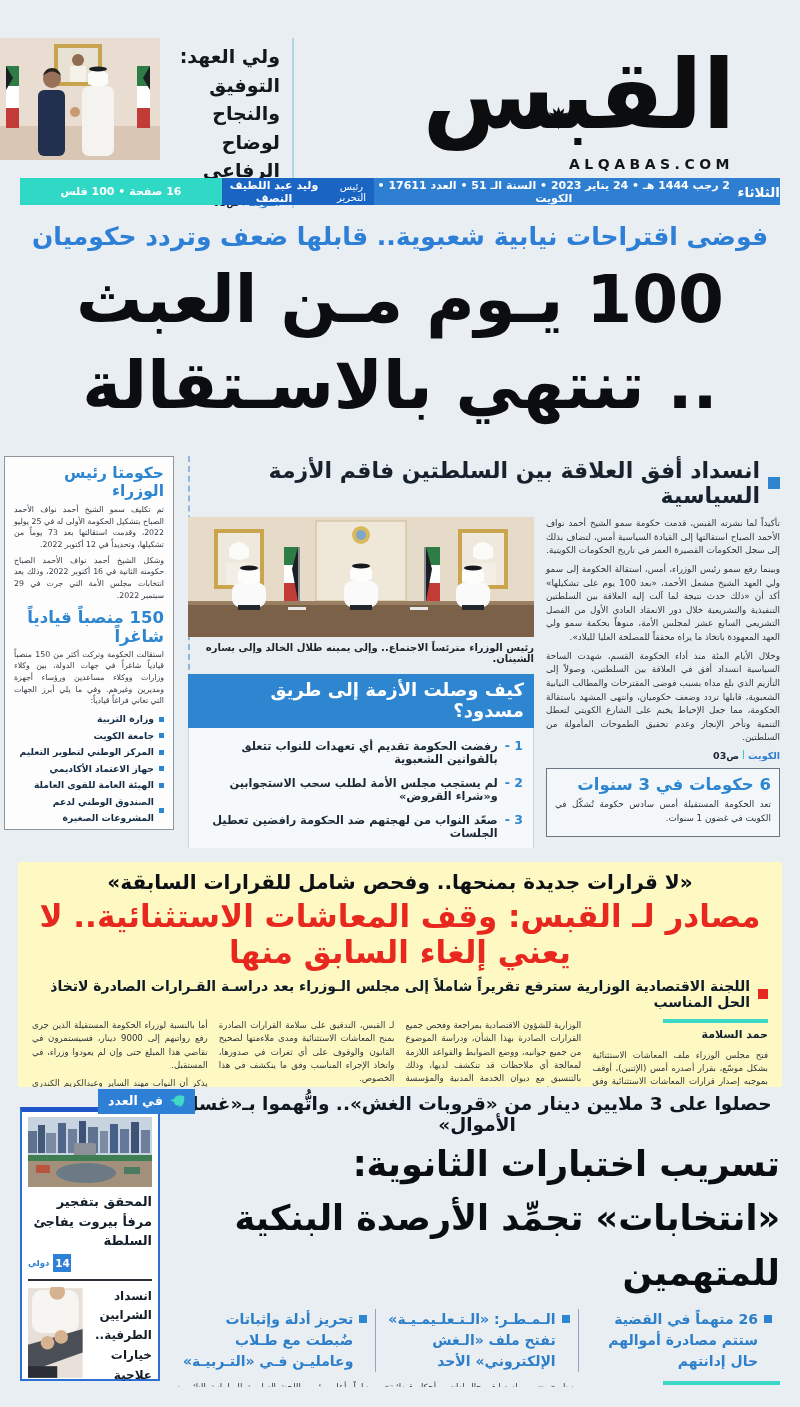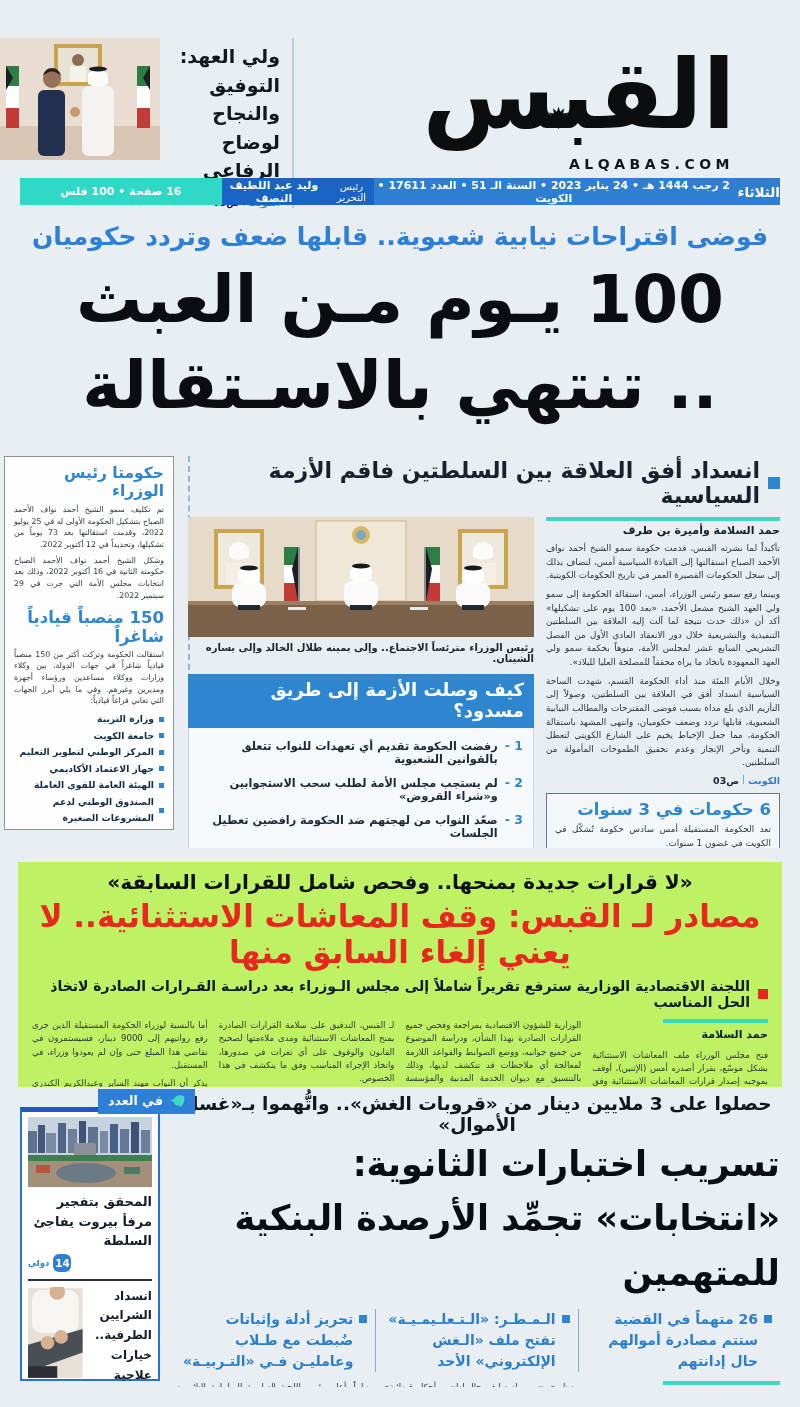--- a/index.html
+++ b/index.html
@@ -69,21 +69,21 @@
   .govs-title { font-size:16.5px; font-weight:bold; color:#2e86d1; margin-bottom:4px; }
   .pm-aside { width:170px; flex:none; margin-right:14px; background:#fdfdfd; border:1px solid #8f959c;
               padding:7px 9px; height:374px; overflow:hidden; }
   .pm-title { font-size:15.5px; font-weight:bold; color:#2e86d1; margin-bottom:4px; }
   .pm-title2 { font-size:16.5px; font-weight:bold; color:#2e86d1; margin:6px 0 3px; }
   .pm-p { font-size:7.8px; line-height:1.5; color:#333a40; text-align:justify; margin-bottom:4px; }
   .pm-li { display:flex; align-items:center; gap:5px; font-size:9.2px; font-weight:bold;
            color:#142c44; line-height:1.8; }
 
   
-  .pensions { height:225px; margin:14px 18px 0; background:#bef264; padding:8px 14px; overflow:hidden; }
+  .pensions { height:225px; margin:14px 18px 0; background:#fef9c3; padding:8px 14px; overflow:hidden; }
   .pen-kicker { font-size:20px; font-weight:bold; color:#0d1014; text-align:center; }
   .pen-head { font-size:31px; font-weight:bold; color:#e8281e; text-align:center; margin:4px 0 8px; }
   .pen-sub { display:flex; gap:8px; align-items:center; font-size:14px; font-weight:bold;
              color:#0f1b26; margin-bottom:9px; }
   .pen-cols { display:flex; gap:11px; }
   .pen-col { flex:1; font-size:8.6px; line-height:1.6; color:#33393f; text-align:justify; }
   .pen-col .body-p { font-size:8.6px; }
 
   
   .exams { height:300px; position:relative; display:flex; padding:6px 20px 0; overflow:hidden; }
@@ -100,21 +100,21 @@
 
   .issue-badge { position:absolute; top:2px; left:98px; background:#2e7fd6; color:#fff;
                  font-size:12.5px; font-weight:bold; padding:4px 10px 6px; display:flex;
                  align-items:center; gap:6px; z-index:3; }
   .issue-card { width:140px; flex:none; margin-right:14px; margin-top:14px; background:#fff;
                 border:2px solid #2d6fd2; border-top:5px solid #1f55c8; padding:5px 6px; height:274px; }
   .issue-card svg { display:block; }
   .ic-title { font-size:13px; font-weight:bold; color:#131e29; line-height:1.5; text-align:right; margin:5px 0 3px; }
   .ic-meta { display:flex; justify-content:flex-end; align-items:center; gap:4px; margin-top:1px; }
   .ic-num { width:18px; height:18px; display:flex; align-items:center; justify-content:center;
-            color:#fff; font-size:10.5px; font-weight:bold; flex:none;border-radius:6px; }
+            color:#fff; font-size:10.5px; font-weight:bold; flex:none; }
   .ic-num-blue { background:#2e7fd6; }
   .ic-label { font-size:8.5px; font-weight:bold; }
   .ic-label-blue { color:#2e7fd6; }
   .ic-div { border-top:2px solid #2b3138; margin:7px 0 6px; }
   .ic-item2 { display:flex; gap:5px; }
   .ic-item2 .txt { width:66px; font-size:12px; font-weight:bold; color:#131e29; line-height:1.65; text-align:right; }
 </style>
 </head>
 <body>
 
@@ -178,21 +178,20 @@
 </section>
 
 <section class="crisis">
   <div class="crisis-main">
     <div class="crisis-head">
       <span class="sq sq-12"></span>
       <span>انسداد أفق العلاقة بين السلطتين فاقم الأزمة السياسية</span>
     </div>
     <div class="crisis-grid">
       <div class="c-col-text">
-        <div class="byline">حمد السلامة وأميرة بن طرف</div>
         <p class="body-p">تأكيداً لما نشرته القبس، قدمت حكومة سمو الشيخ أحمد نواف الأحمد الصباح استقالتها إلى القيادة السياسية أمس، لتضاف بذلك إلى سجل الحكومات القصيرة العمر في تاريخ الحكومات الكويتية.</p>
         <p class="body-p">وبينما رفع سمو رئيس الوزراء، أمس، استقالة الحكومة إلى سمو ولي العهد الشيخ مشعل الأحمد، «بعد 100 يوم على تشكيلها» أكد أن «ذلك حدث نتيجة لما آلت إليه العلاقة بين السلطتين التنفيذية والتشريعية خلال دور الانعقاد العادي الأول من الفصل التشريعي السابع عشر لمجلس الأمة، منوهاً بحكمة سمو ولي العهد المعهودة باتخاذ ما يراه محققاً للمصلحة العليا للبلاد».</p>
         <p class="body-p">وخلال الأيام المئة منذ أداء الحكومة القسم، شهدت الساحة السياسية انسداد أفق في العلاقة بين السلطتين، وصولاً إلى التأزيم الذي بلغ مداه بسبب فوضى المقترحات والمطالب النيابية الشعبوية، قابلها تردد وضعف حكوميان، وانتهى المشهد باستقالة الحكومة، مما جعل الإحباط يخيم على الشارع الكويتي لتعطل التنمية وتأخر الإنجاز وعدم تحقيق الطموحات المأمولة من السلطتين.</p>
         <div class="ref">
           <span class="ref-sec">الكويت</span><span class="ref-div"></span><span>ص03</span>
         </div>
         <div class="govs-box">
           <div class="govs-title">6 حكومات في 3 سنوات</div>
           <p class="body-p">تعد الحكومة المستقيلة أمس سادس حكومة تُشكّل في الكويت في غضون 1 سنوات.</p>
 

